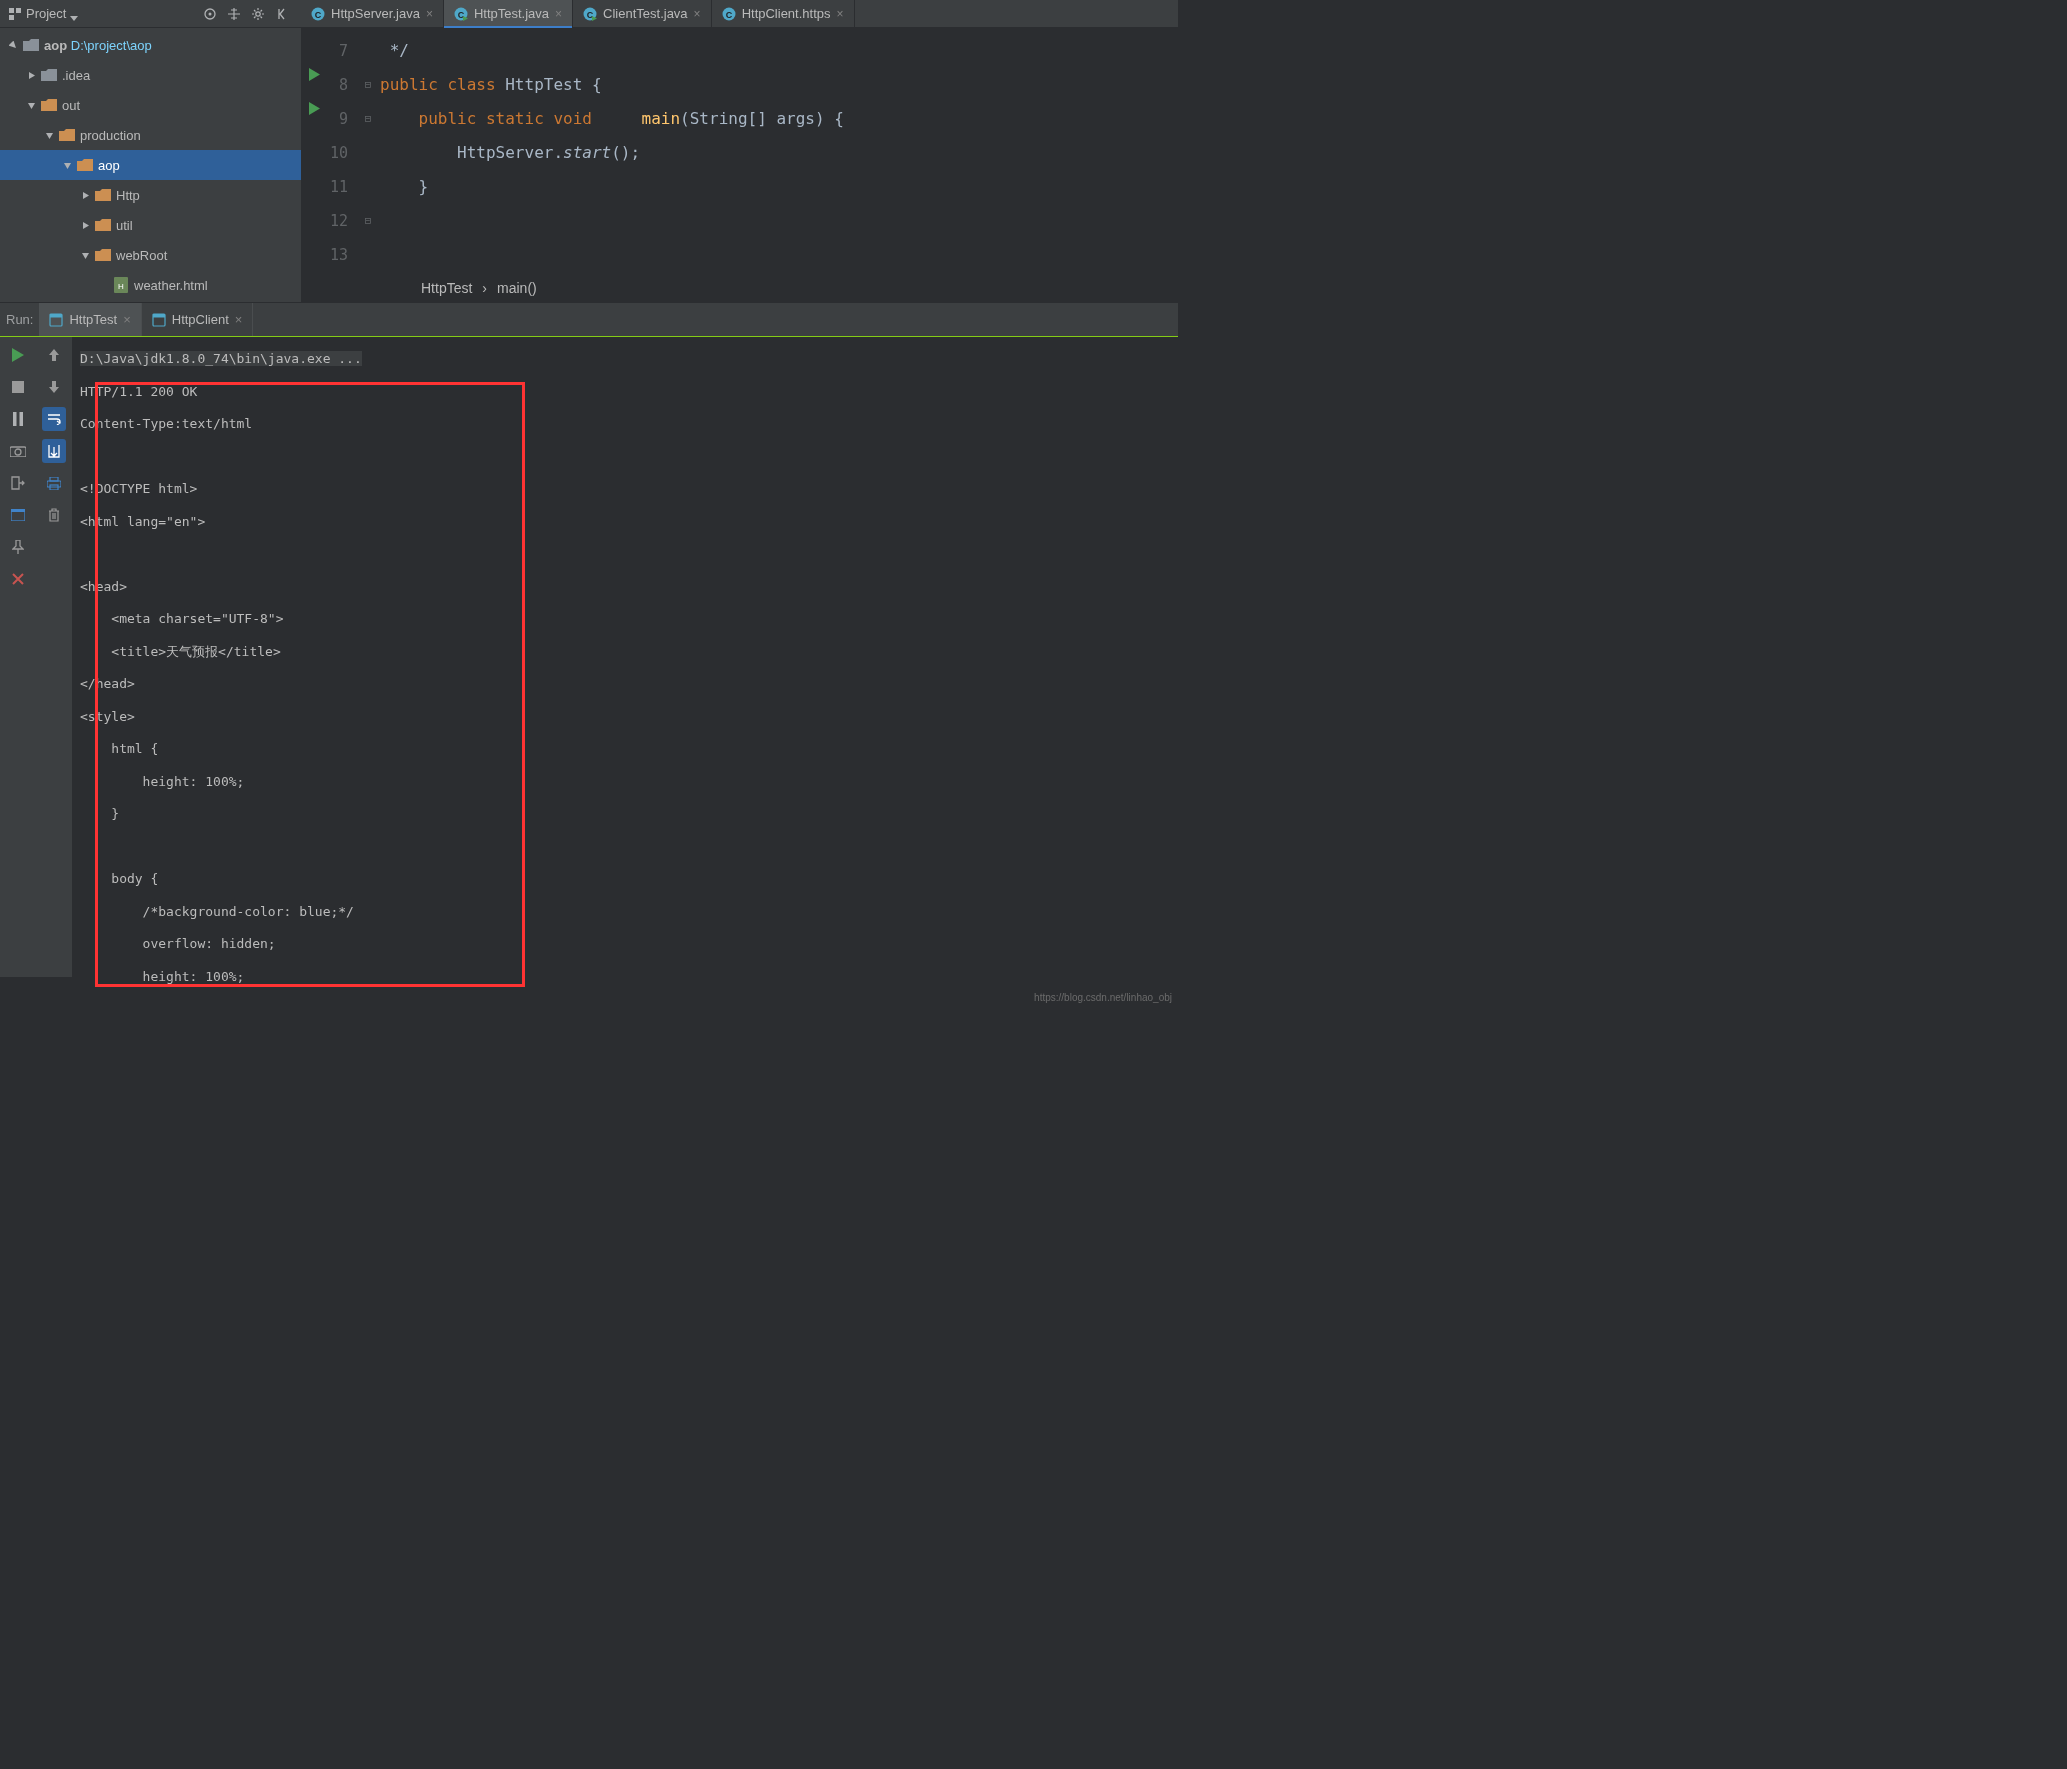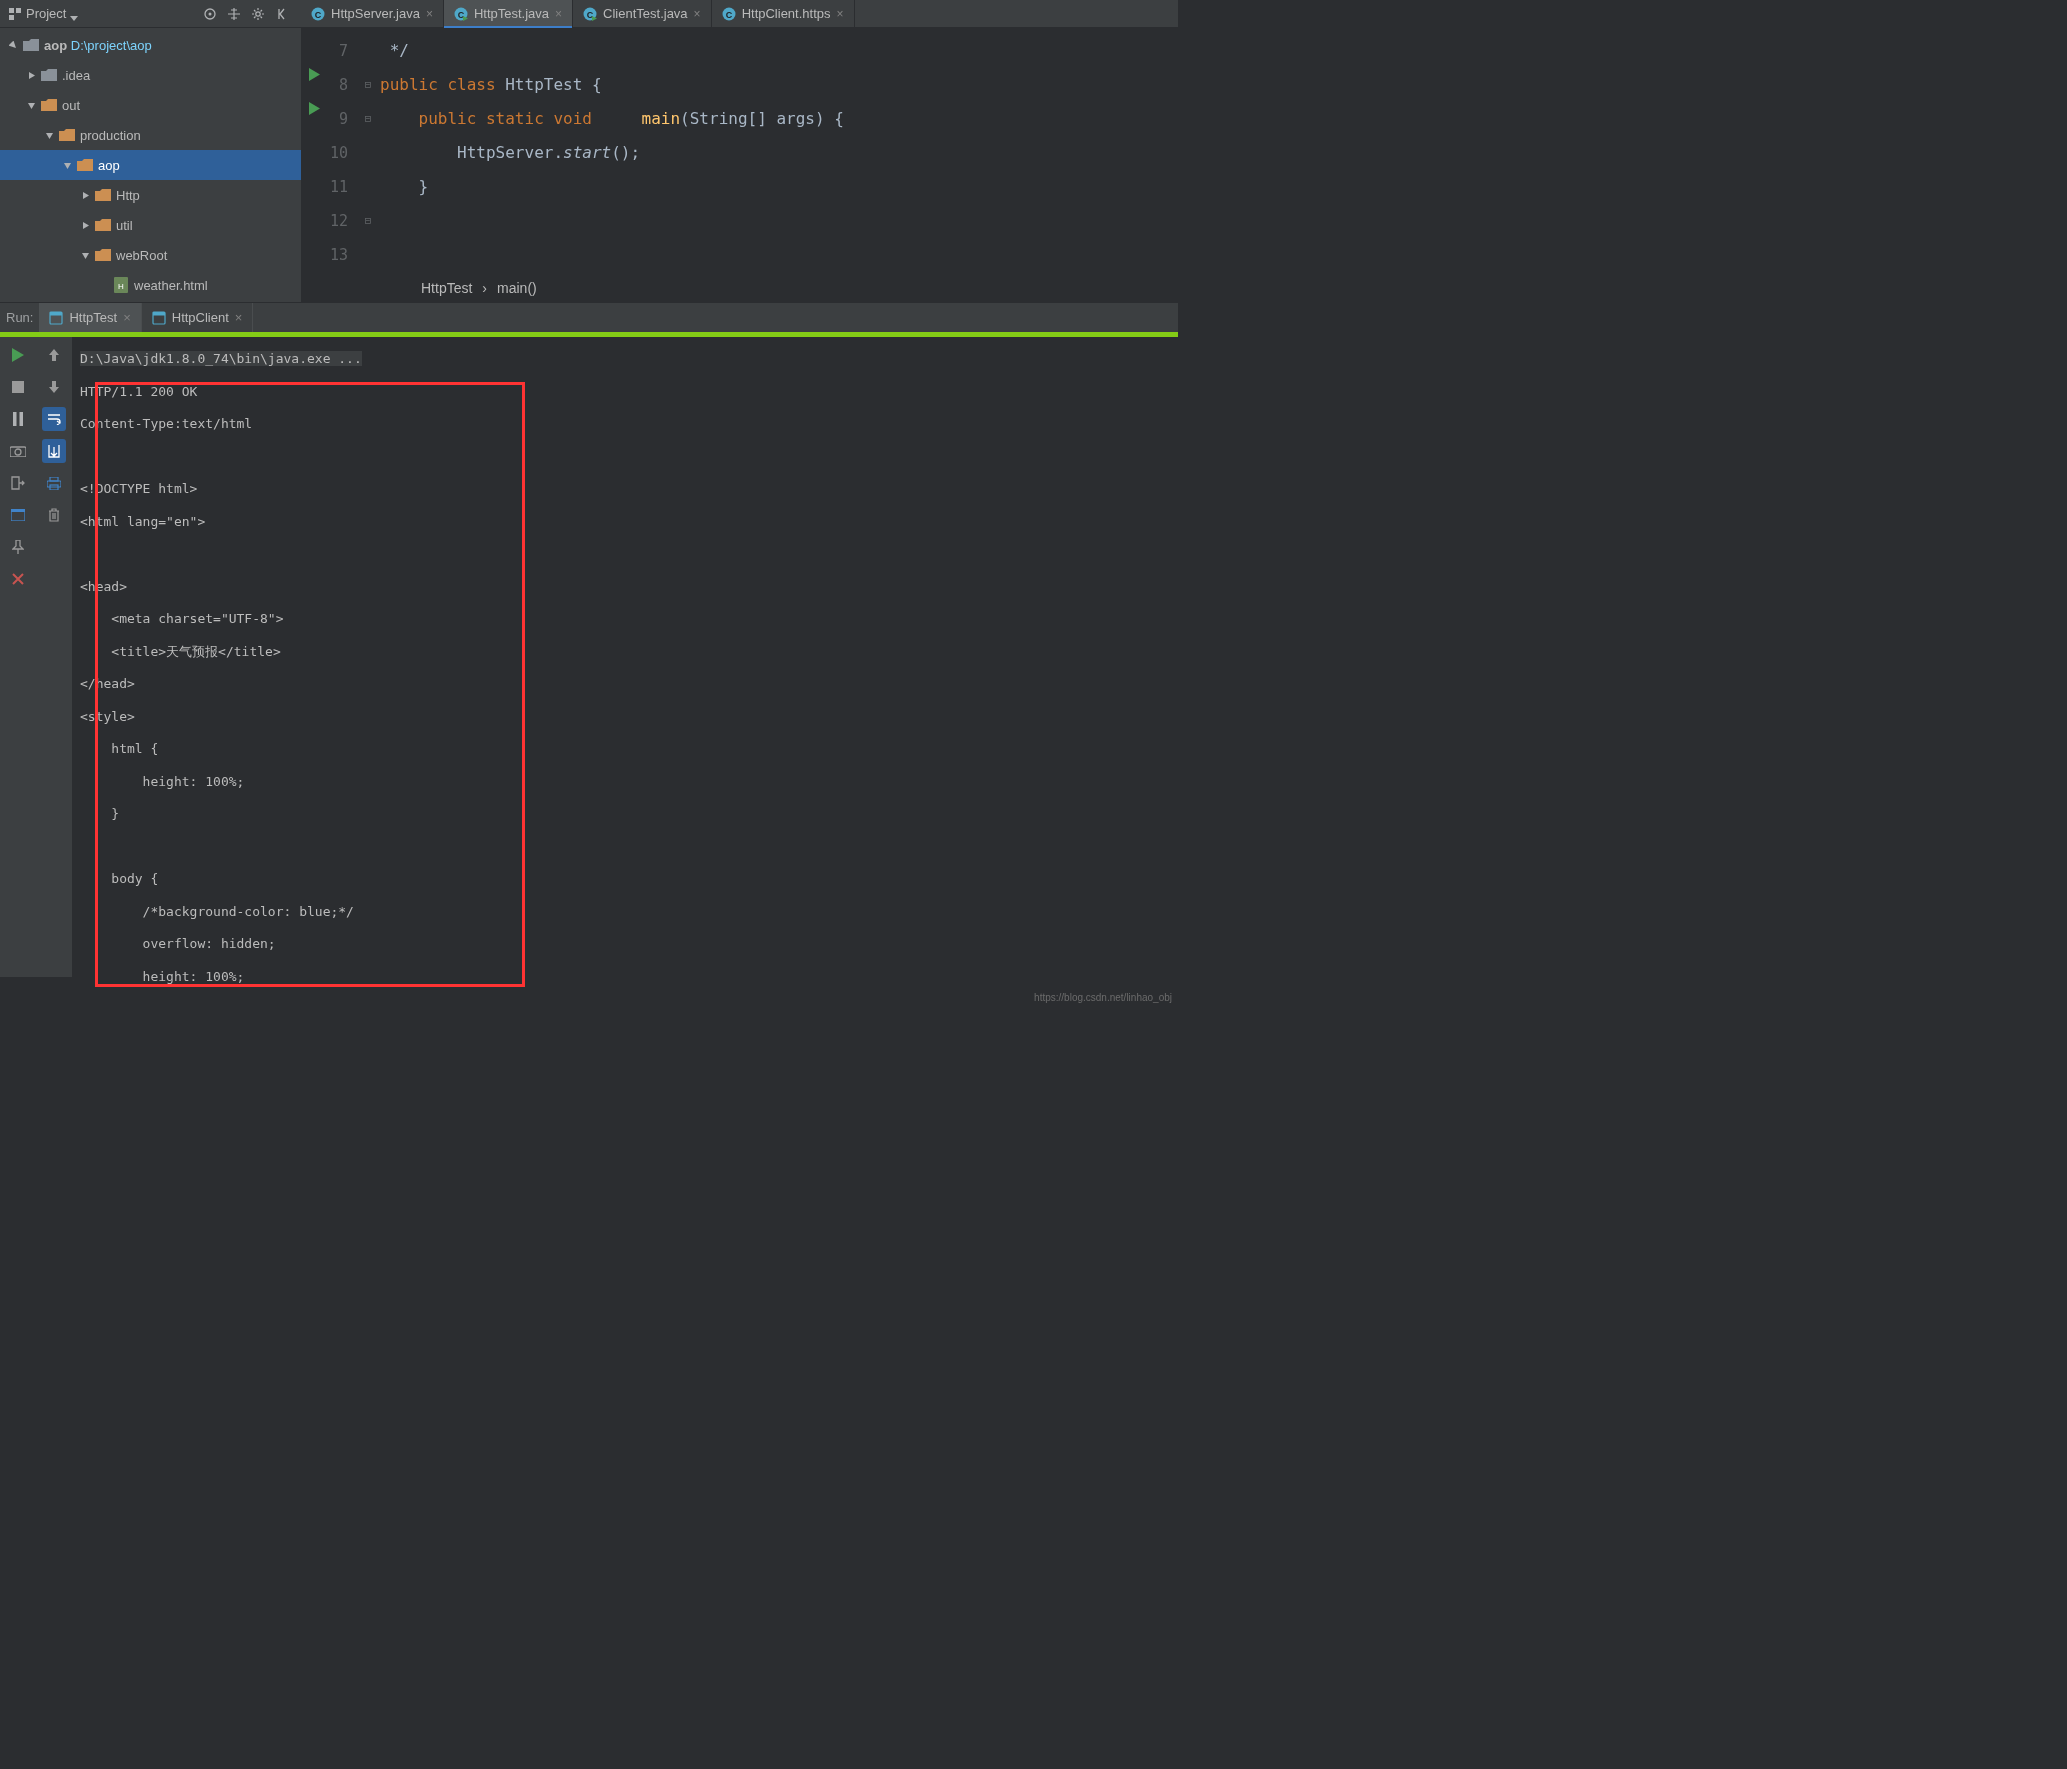--- a/index.html
+++ b/index.html
@@ -50,21 +50,21 @@
 .gutter .run-play { color: #499c54; position: absolute; margin-left: -30px; }
 .fold-strip { width: 24px; padding-top: 6px; line-height: 34px; color: #606366; font-family: monospace; font-size: 11px; text-align: center; }
 .code { flex: 1; padding-top: 6px; font-family: "Consolas", monospace; font-size: 16px; line-height: 34px; white-space: pre; color: #a9b7c6; }
 .code .kw { color: #cc7832; }
 .code .cls { color: #a9b7c6; }
 .code .fn { font-style: italic; color: #ffc66d; padding-left: 40px; }
 .code .cm { color: #808080; }
 .code .sel-line { background: #323232; display: block; }
 .breadcrumb { height: 28px; display: flex; align-items: center; font-size: 14px; color: #bababa; padding-left: 120px; gap: 10px; }
 .run-bar {
-  height: 35px; display: flex; align-items: center; background: #3c3f41; border-top: 1px solid #2b2d30; border-bottom: 5px solid #84cc16;
+  height: 35px; display: flex; align-items: center; background: #3c3f41; border-top: 1px solid #2b2d30; border-bottom: 1px solid #84cc16;
 }
 .run-bar .label { color: #9ea0a2; padding: 0 6px; }
 .run-tab {
   display: flex; align-items: center; gap: 6px; padding: 0 10px; height: 100%;
   border-right: 1px solid #4a4d4f; cursor: pointer;
 }
 .run-tab.active { background: #4e5254; }
 .run-tab .x { color: #808080; }
 .run-icon { width: 14px; height: 14px; display: inline-flex; align-items: center; justify-content: center; }
 .lower { display: flex; height: 640px; }

